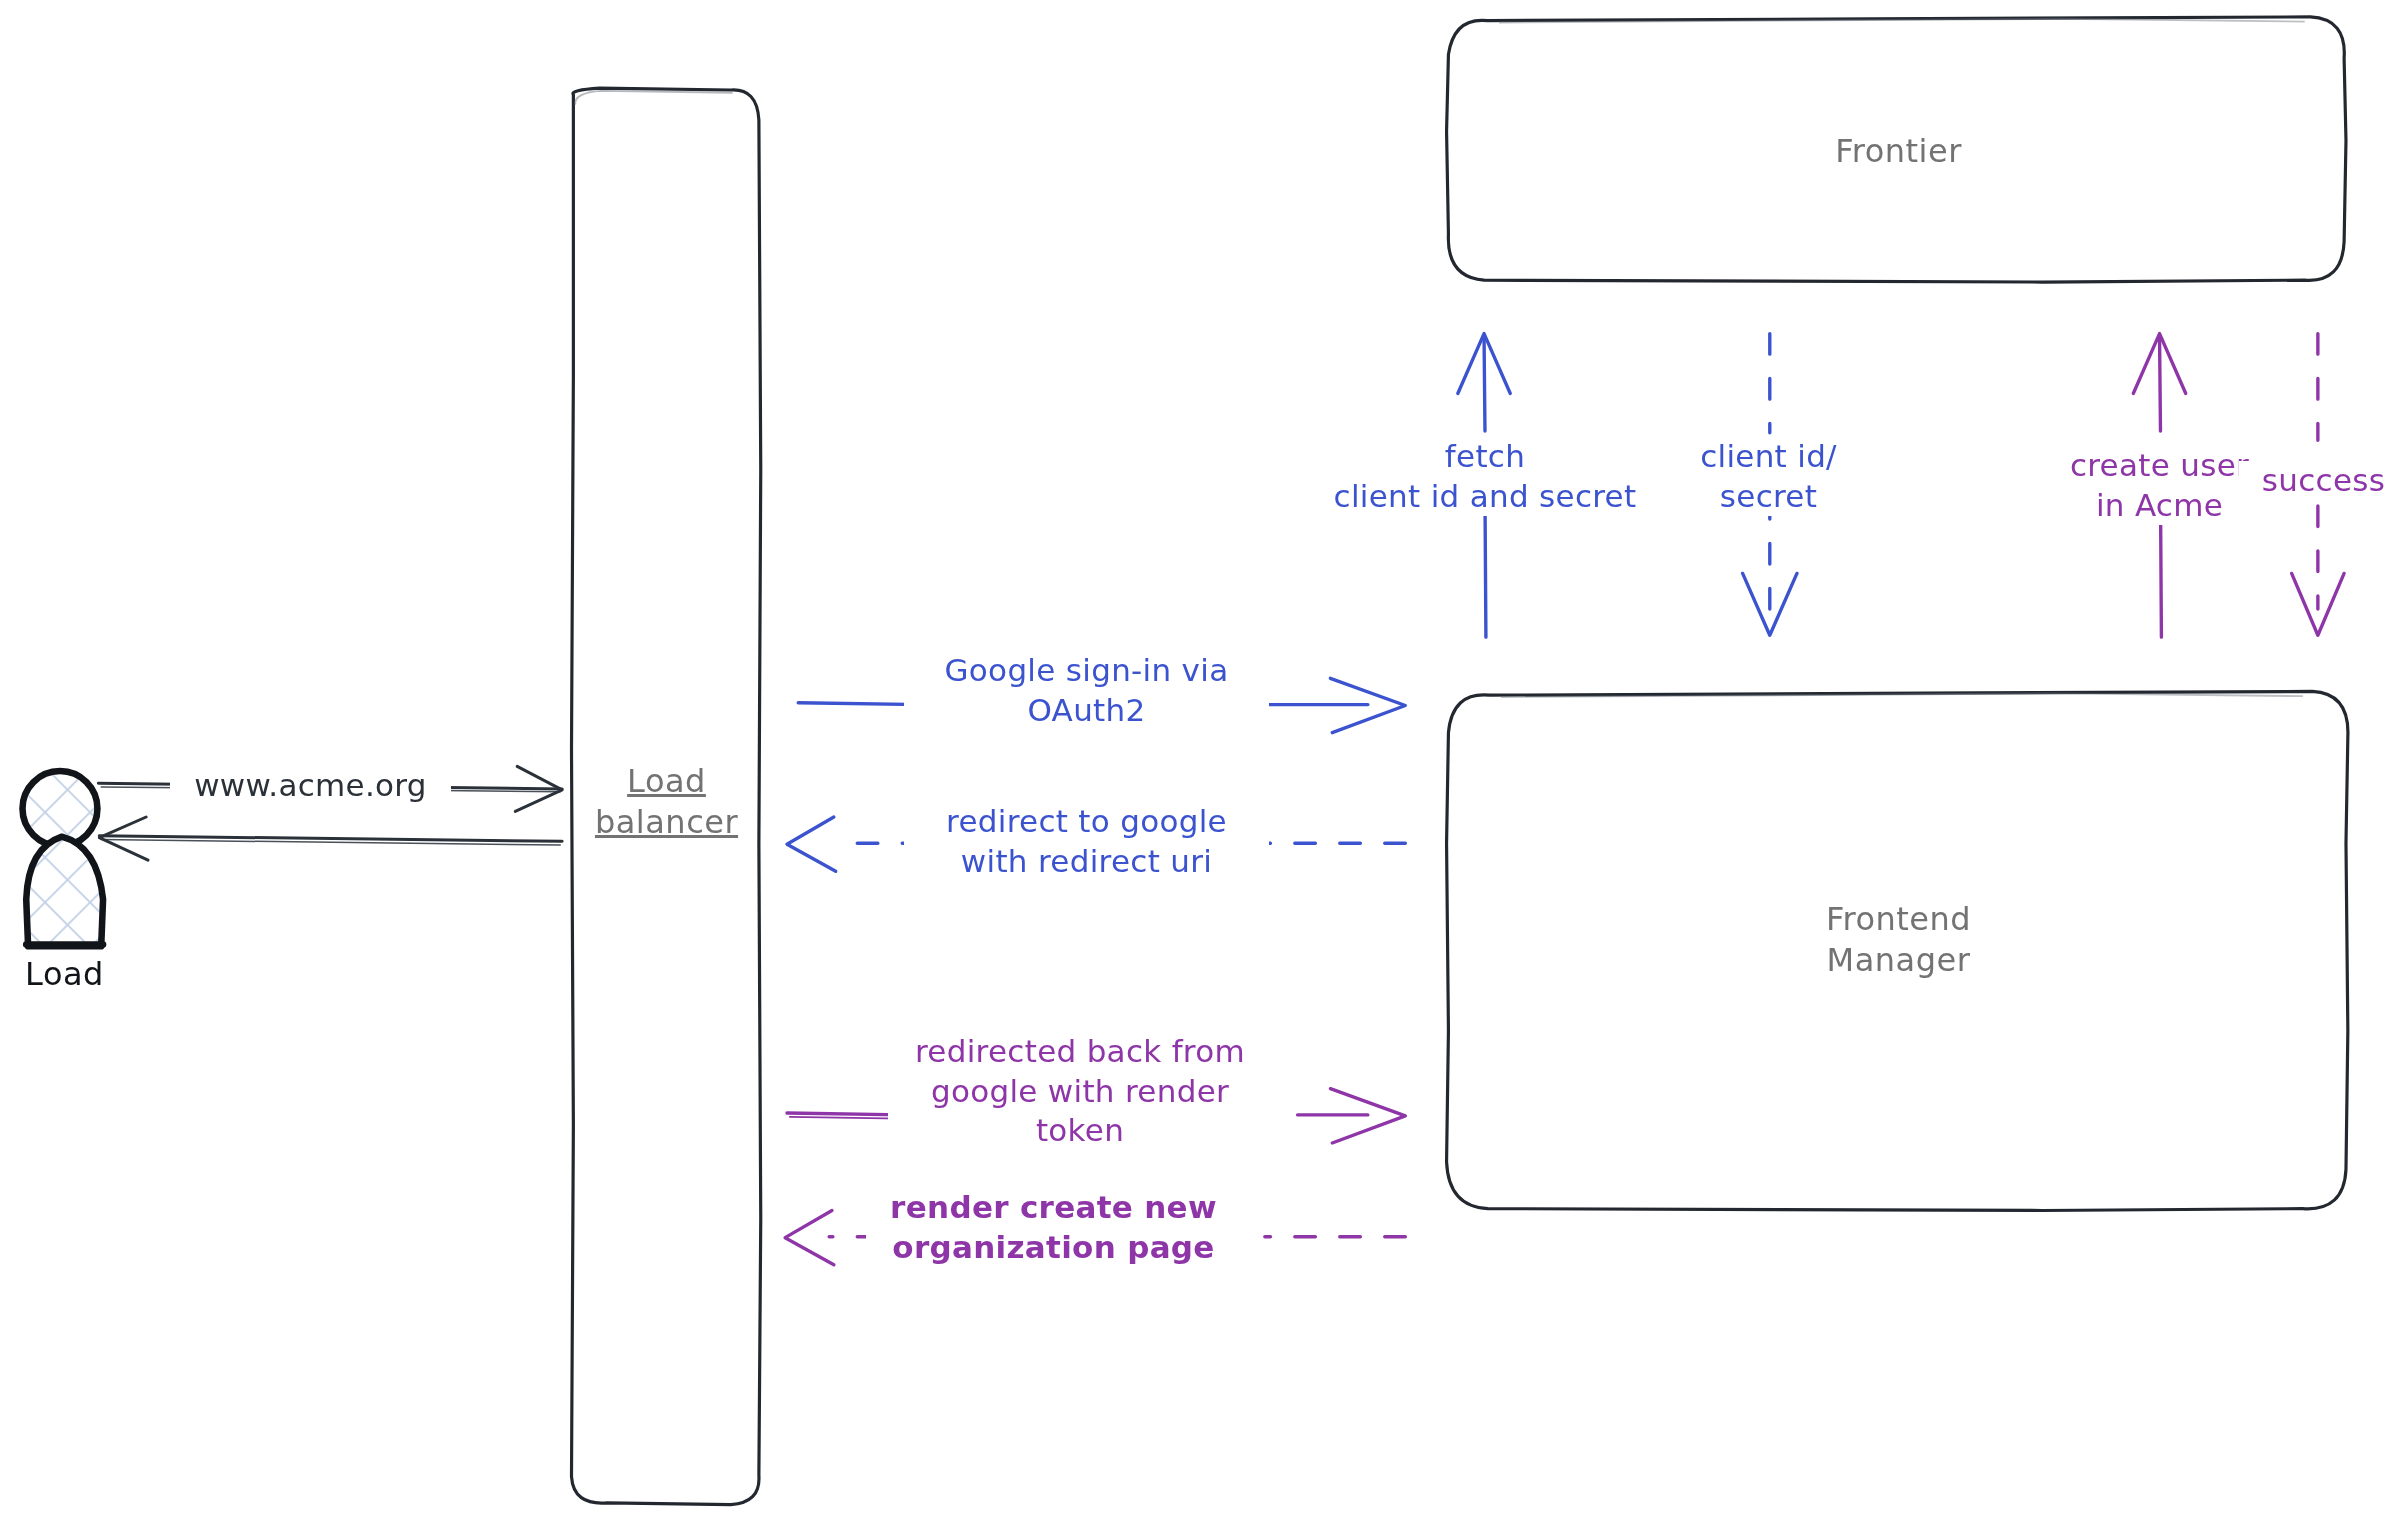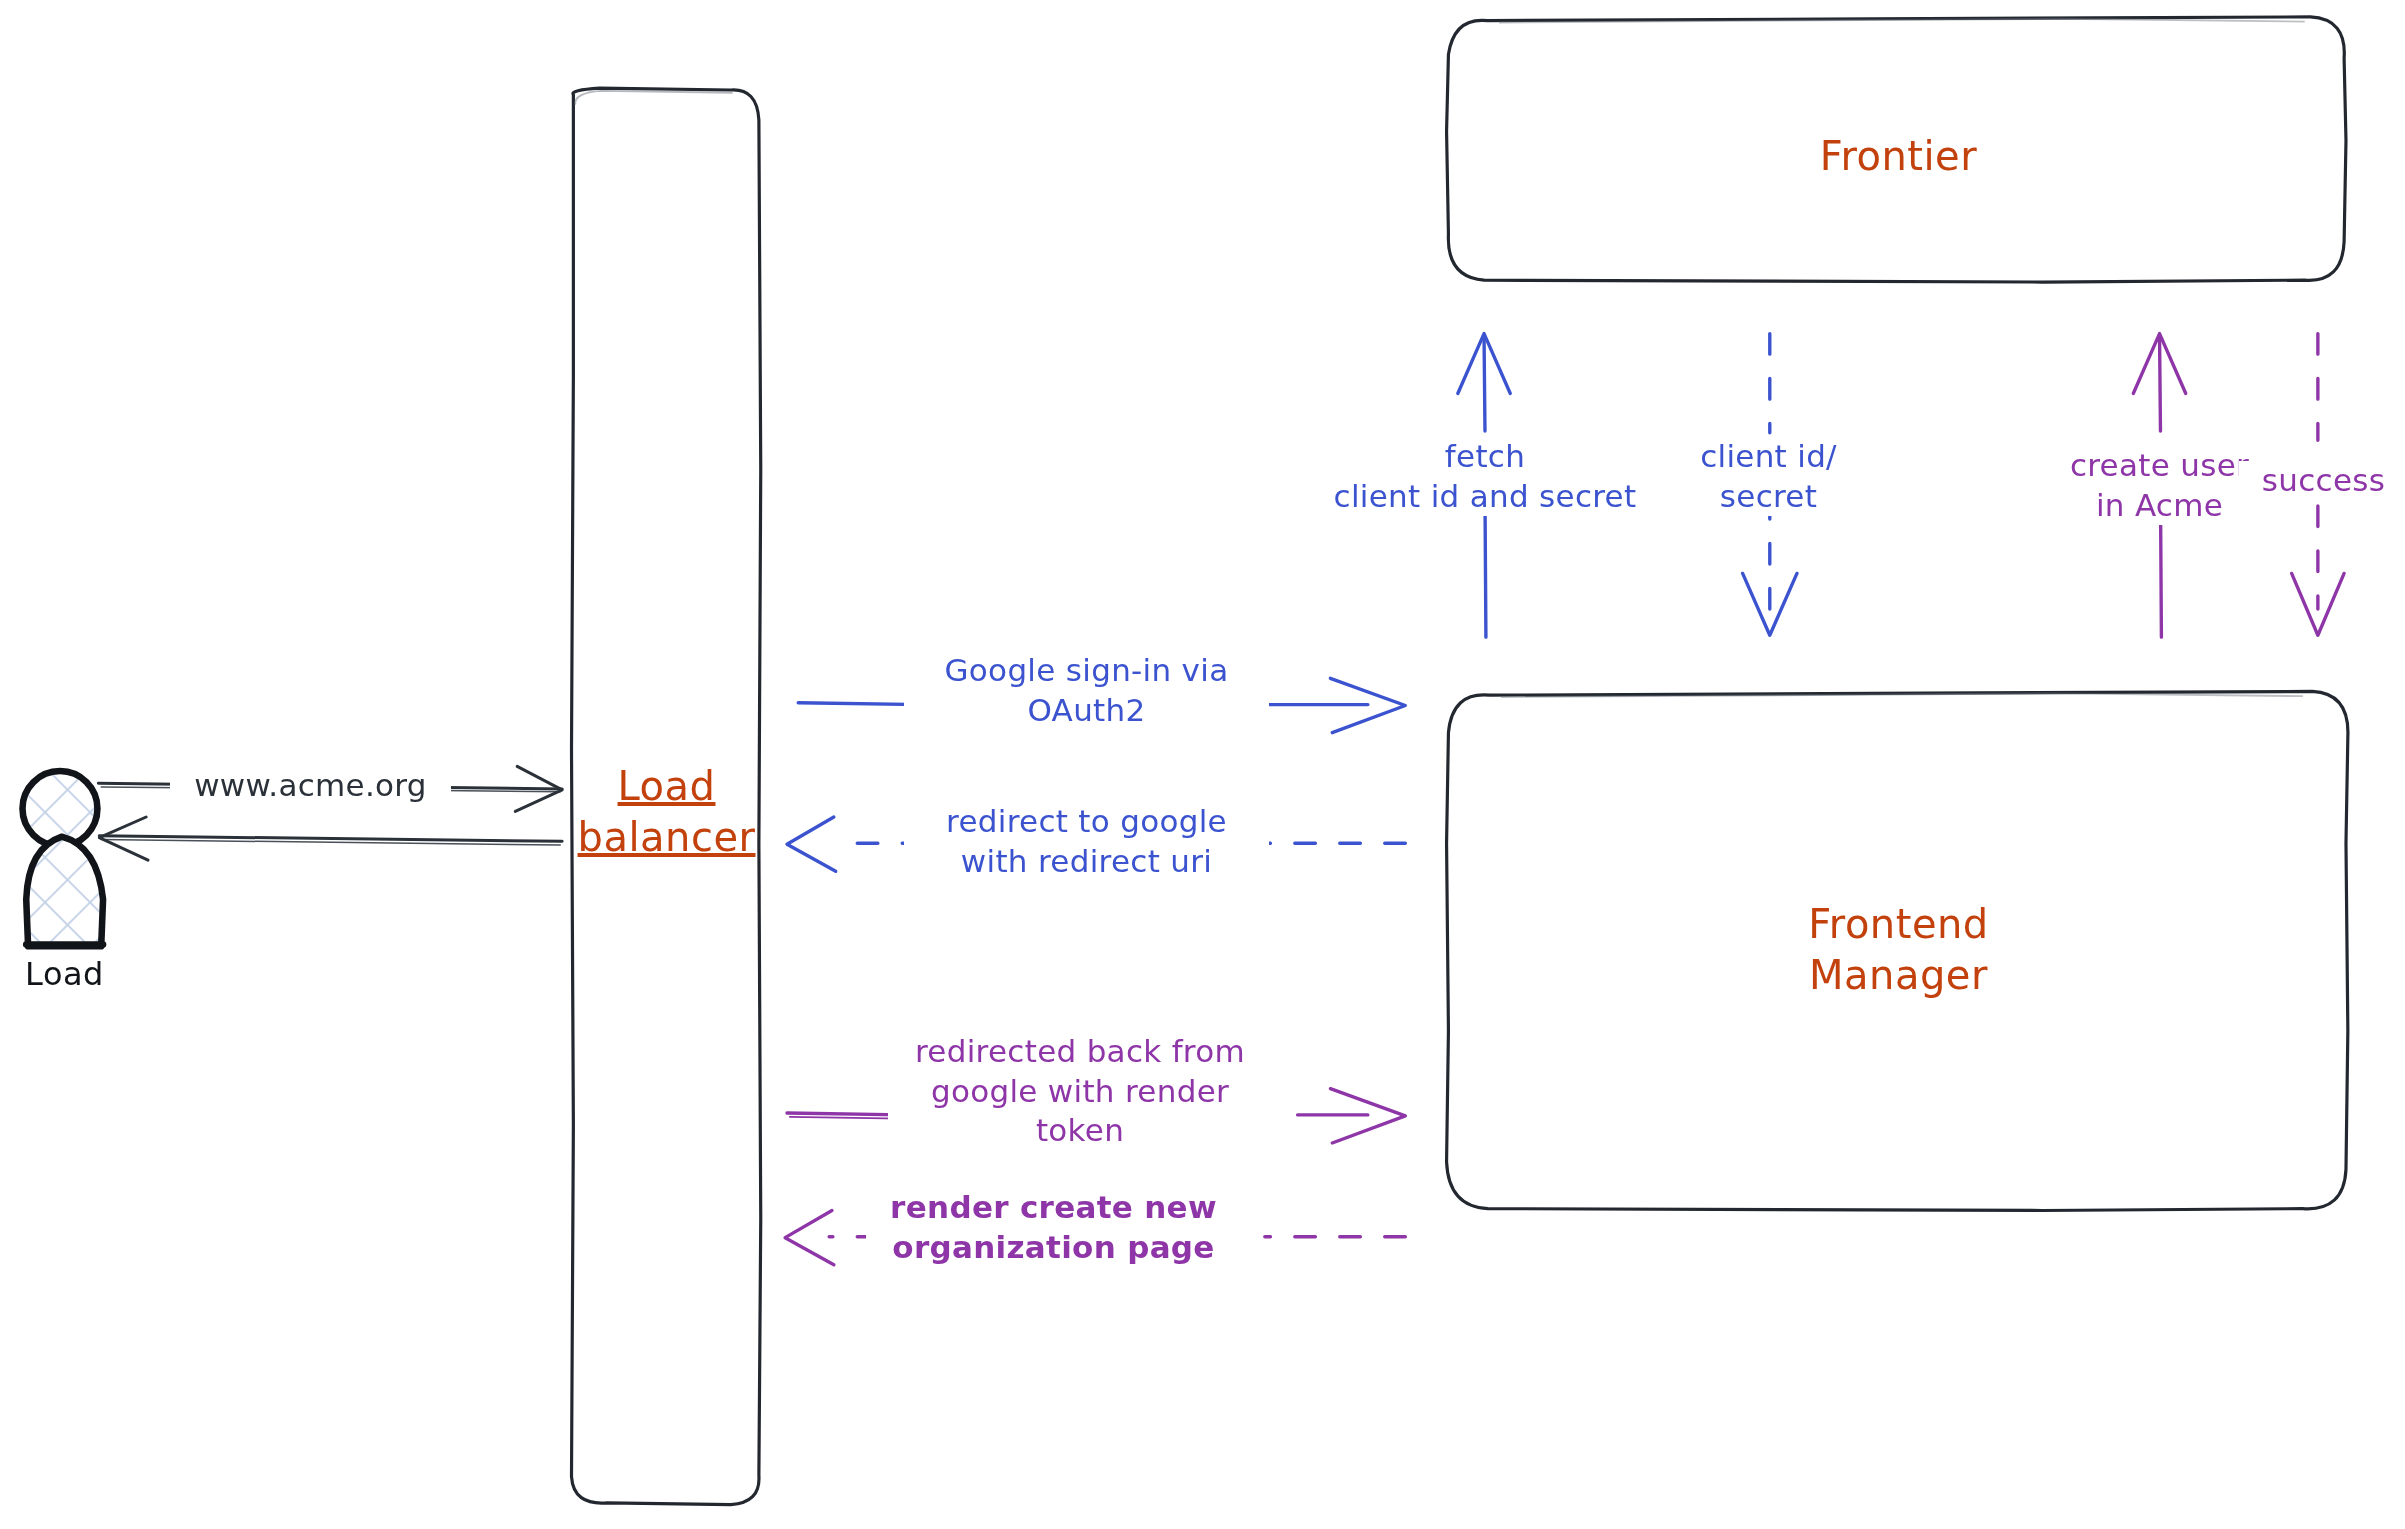--- a/index.html
+++ b/index.html
@@ -27,22 +27,22 @@
   .node-label,
   .edge-label,
   .actor-label {
     position: absolute;
     text-align: center;
     line-height: 1.28;
     white-space: pre-line;
     pointer-events: none;
   }
   .node-label {
-    font-size: 40px;
-    color: #c2410c;
+    font-size: 32px;
+    color: #737373;
     letter-spacing: 0.5px;
   }
   .actor-label {
     font-size: 32px;
     color: #111418;
     letter-spacing: 0.5px;
   }
   .edge-label {
     font-size: 31px;
     letter-spacing: 0.3px;

